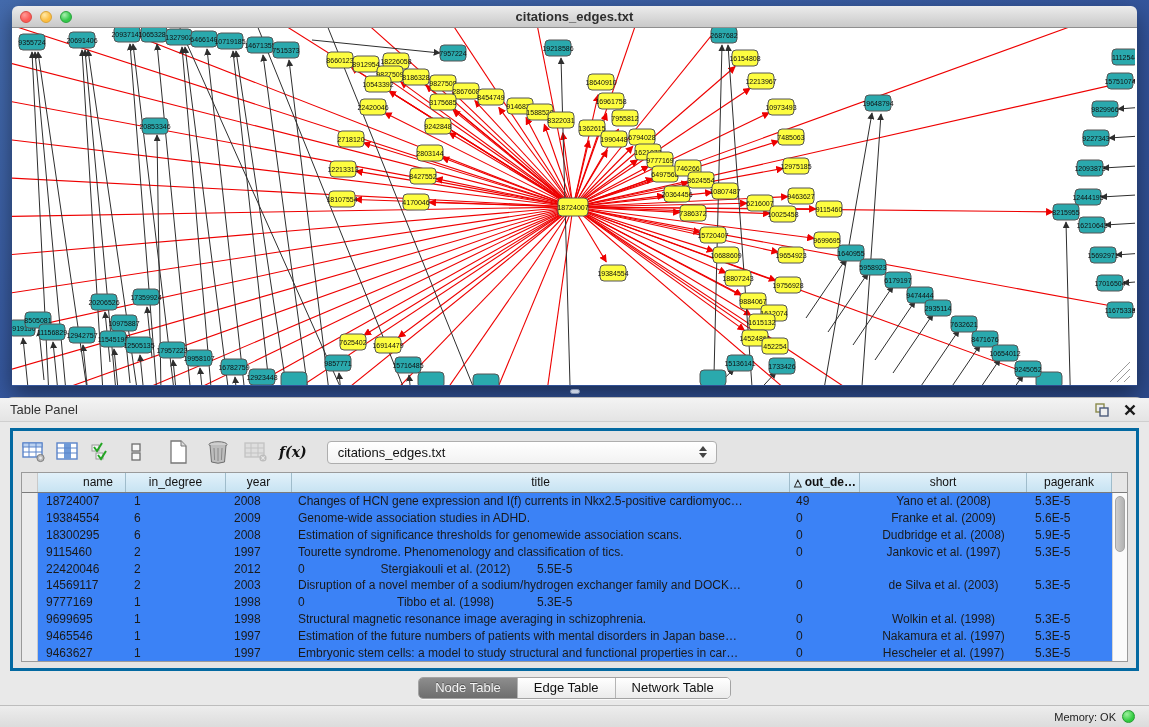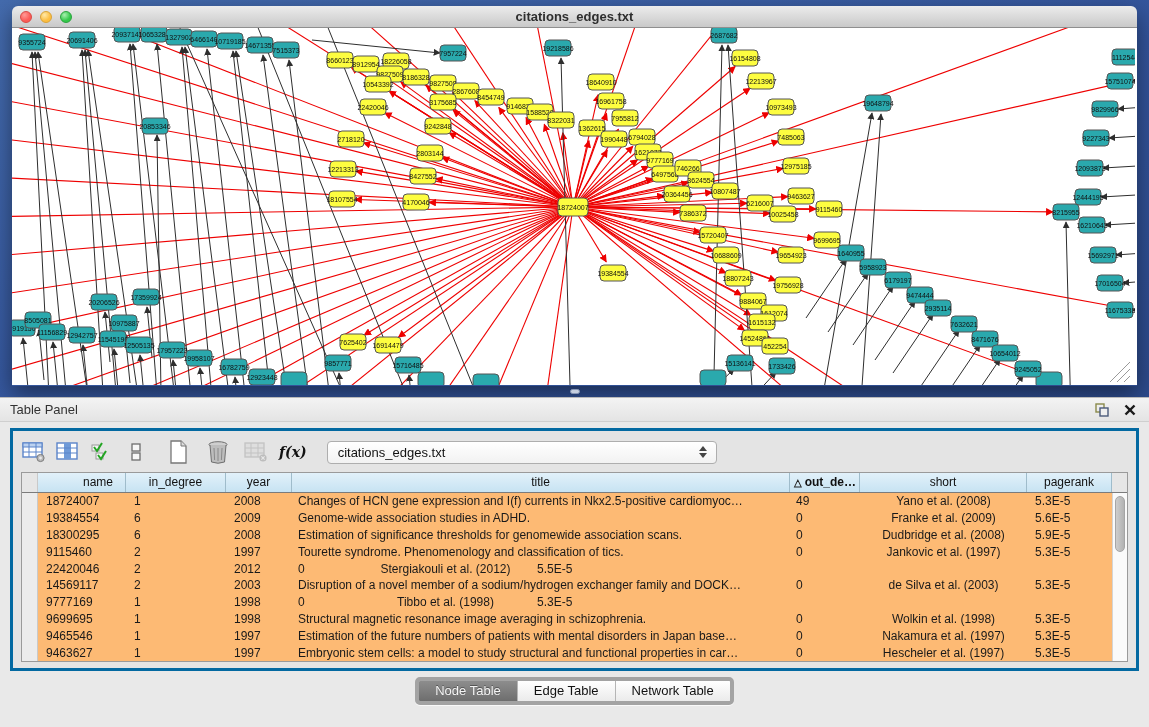--- a/index.html
+++ b/index.html
@@ -22,21 +22,21 @@
     font-weight:bold;color:#2e2e2e;}
   #net-canvas{position:relative;width:100%;height:357px;background:#ffffff;overflow:hidden;}
   #gsvg{position:absolute;left:0;top:0;}
 
   
   #splitter-dot{position:absolute;left:570px;top:389px;width:10px;height:5px;border-radius:3px;
     background:#c6cfdf;border:1px solid #8796b5;}
 
   
   #table-panel{position:absolute;left:0;top:397px;width:1149px;height:330px;
-    background:#e9e9e9;display:flex;flex-direction:column;border-top:1px solid #b9b9b9;}
+    background:#e9e9e9;display:flex;flex-direction:column;border-top:1px solid #b9b9b9;border-radius:14px;}
   #tp-titlebar{height:24px;display:flex;align-items:center;padding:0 10px;
     background:linear-gradient(#f3f3f3,#e4e4e4);border-bottom:1px solid #cfcfcf;}
   #tp-title{font-size:13px;color:#333;}
   #tp-titlebar .spacer{flex:1;}
   .tp-icon{width:18px;height:16px;margin-left:10px;display:flex;align-items:center;justify-content:center;}
 
   #tp-inner{margin:6px 10px 0 10px;border:3px solid #0369a1;background:#e4e4e4;
     padding:5px 8px 6px 8px;}
 
   
@@ -48,21 +48,21 @@
     background:linear-gradient(#ffffff,#f2f2f2);display:flex;align-items:center;
     box-shadow:inset 0 1px 0 #fff;position:relative;}
   #combo-value{flex:1;font-size:13px;color:#111;padding-left:10px;}
   .updown{width:18px;display:flex;flex-direction:column;align-items:center;margin-right:4px;}
   .updown .up{width:0;height:0;border-left:4px solid transparent;border-right:4px solid transparent;
     border-bottom:5px solid #444;margin-bottom:2px;}
   .updown .down{width:0;height:0;border-left:4px solid transparent;border-right:4px solid transparent;
     border-top:5px solid #444;}
 
   
-  #tbl{margin-top:4px;background:#fdba74;border:1px solid #9a9a9a;position:relative;
+  #tbl{margin-top:4px;background:#3b82f6;border:1px solid #9a9a9a;position:relative;
     display:flex;flex-direction:column;height:190px;}
   .thead{display:flex;height:20px;background:linear-gradient(#e2f1fa,#c7e3f2);
     border-bottom:1px solid #7b7b7b;flex:0 0 20px;}
   .th{font-size:12px;color:#111;line-height:19px;border-right:1px solid #9fbccb;overflow:hidden;white-space:nowrap;}
   .tbody{flex:1;overflow:hidden;position:relative;}
   .tr{display:flex;height:16.8px;align-items:center;}
   .td{font-size:12px;color:#1a1a1a;line-height:16px;overflow:hidden;white-space:nowrap;}
   .cg{width:16px;align-self:stretch;background:#ececec;border-right:1px solid #c9c9c9;flex:0 0 16px;}
   .thead .cg{background:#e6e6e6;}
   .c0{width:88px;flex:0 0 88px;padding-left:8px;}
@@ -76,21 +76,21 @@
   .th.c1,.th.c2,.th.c3,.th.c5,.th.c6{text-align:center;padding-left:0;}
   .th.c4{text-align:left;padding-left:4px;font-weight:bold;}
   .sort{font-size:10px;margin-right:3px;color:#222;}
   #vscroll{position:absolute;right:0;top:20px;bottom:0;width:15px;background:#fafafa;
     border-left:1px solid #d4d4d4;}
   #vthumb{position:absolute;left:2px;top:3px;width:10px;height:56px;border-radius:6px;
     background:linear-gradient(90deg,#cdcdcd,#b2b2b2);border:1px solid #a5a5a5;}
 
   
   #tabbar{margin-top:6px;display:flex;justify-content:center;}
-  .seg{display:flex;border:4px solid #a3a3a3;border-radius:5px;overflow:hidden;
+  .seg{display:flex;border:1px solid #a3a3a3;border-radius:5px;overflow:hidden;
     box-shadow:0 1px 0 rgba(255,255,255,.7);text-align:right;}
   .seg-item{font-size:13px;padding:2px 16px 3px 16px;background:linear-gradient(#ffffff,#ebebeb);
     color:#111;border-left:1px solid #b5b5b5;}
   .seg-item:first-child{border-left:none;}
   .seg-item.active{background:linear-gradient(#8d8d8d,#6e6e6e);color:#f4f4f4;text-shadow:0 -1px 0 #555;}
 
   
   #statusbar{margin-top:auto;height:22px;background:linear-gradient(#ededed,#dcdcdc);
     border-top:1px solid #bdbdbd;display:flex;align-items:center;justify-content:flex-end;
     padding-right:14px;}
@@ -726,15 +726,19 @@
     </div>
 
     <div id="tabbar">
       <div class="seg">
         <span class="seg-item active">Node Table</span>
         <span class="seg-item">Edge Table</span>
         <span class="seg-item">Network Table</span>
       </div>
     </div>
 
+    <div id="statusbar">
+      <span id="mem-label">Memory: OK</span>
+      <span id="mem-dot"></span>
+    </div>
   </div>
 
 </div>
 
 </body></html>

